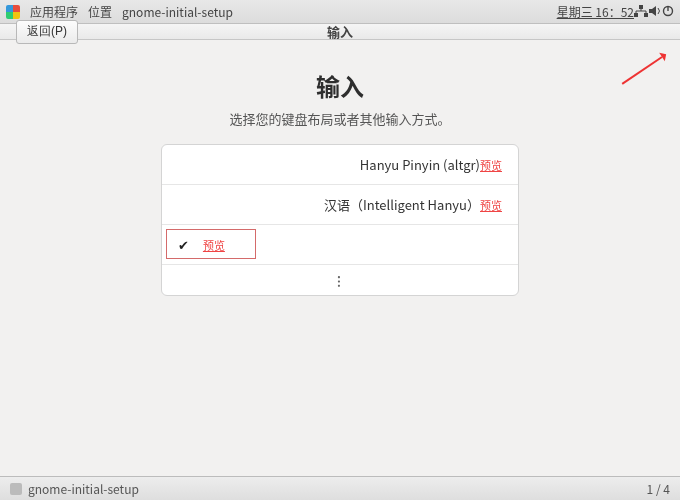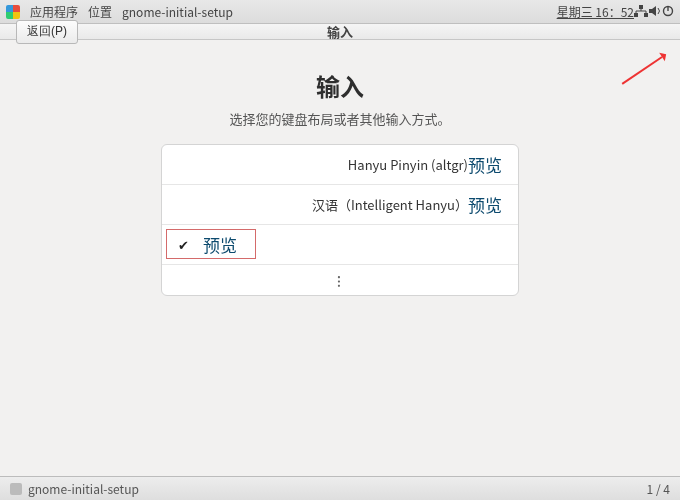--- a/index.html
+++ b/index.html
@@ -90,22 +90,23 @@
       align-items: center;
       height: 40px;
       padding: 0 16px;
       border-bottom: 1px solid #e6e6e6;
       cursor: pointer;
     }
     .listrow:last-of-type { border-bottom: 1px solid #e6e6e6; }
     .row-label { flex: 1; font-size: 13px; color: #333; }
     .row-check { color: #222; font-size: 13px; margin-right: 14px; }
     .row-preview {
-      color: #0c4a6e;
-      font-size: 17px;
+      color: #ef4444;
+      text-decoration: underline;
+      font-size: 11px;
     }
     .row-highlight {
       position: absolute;
       border: 1px solid #d46a6a;
       pointer-events: none;
     }
     .row-wrap { position: relative; }
     .morerow {
       height: 30px;
       display: flex;

